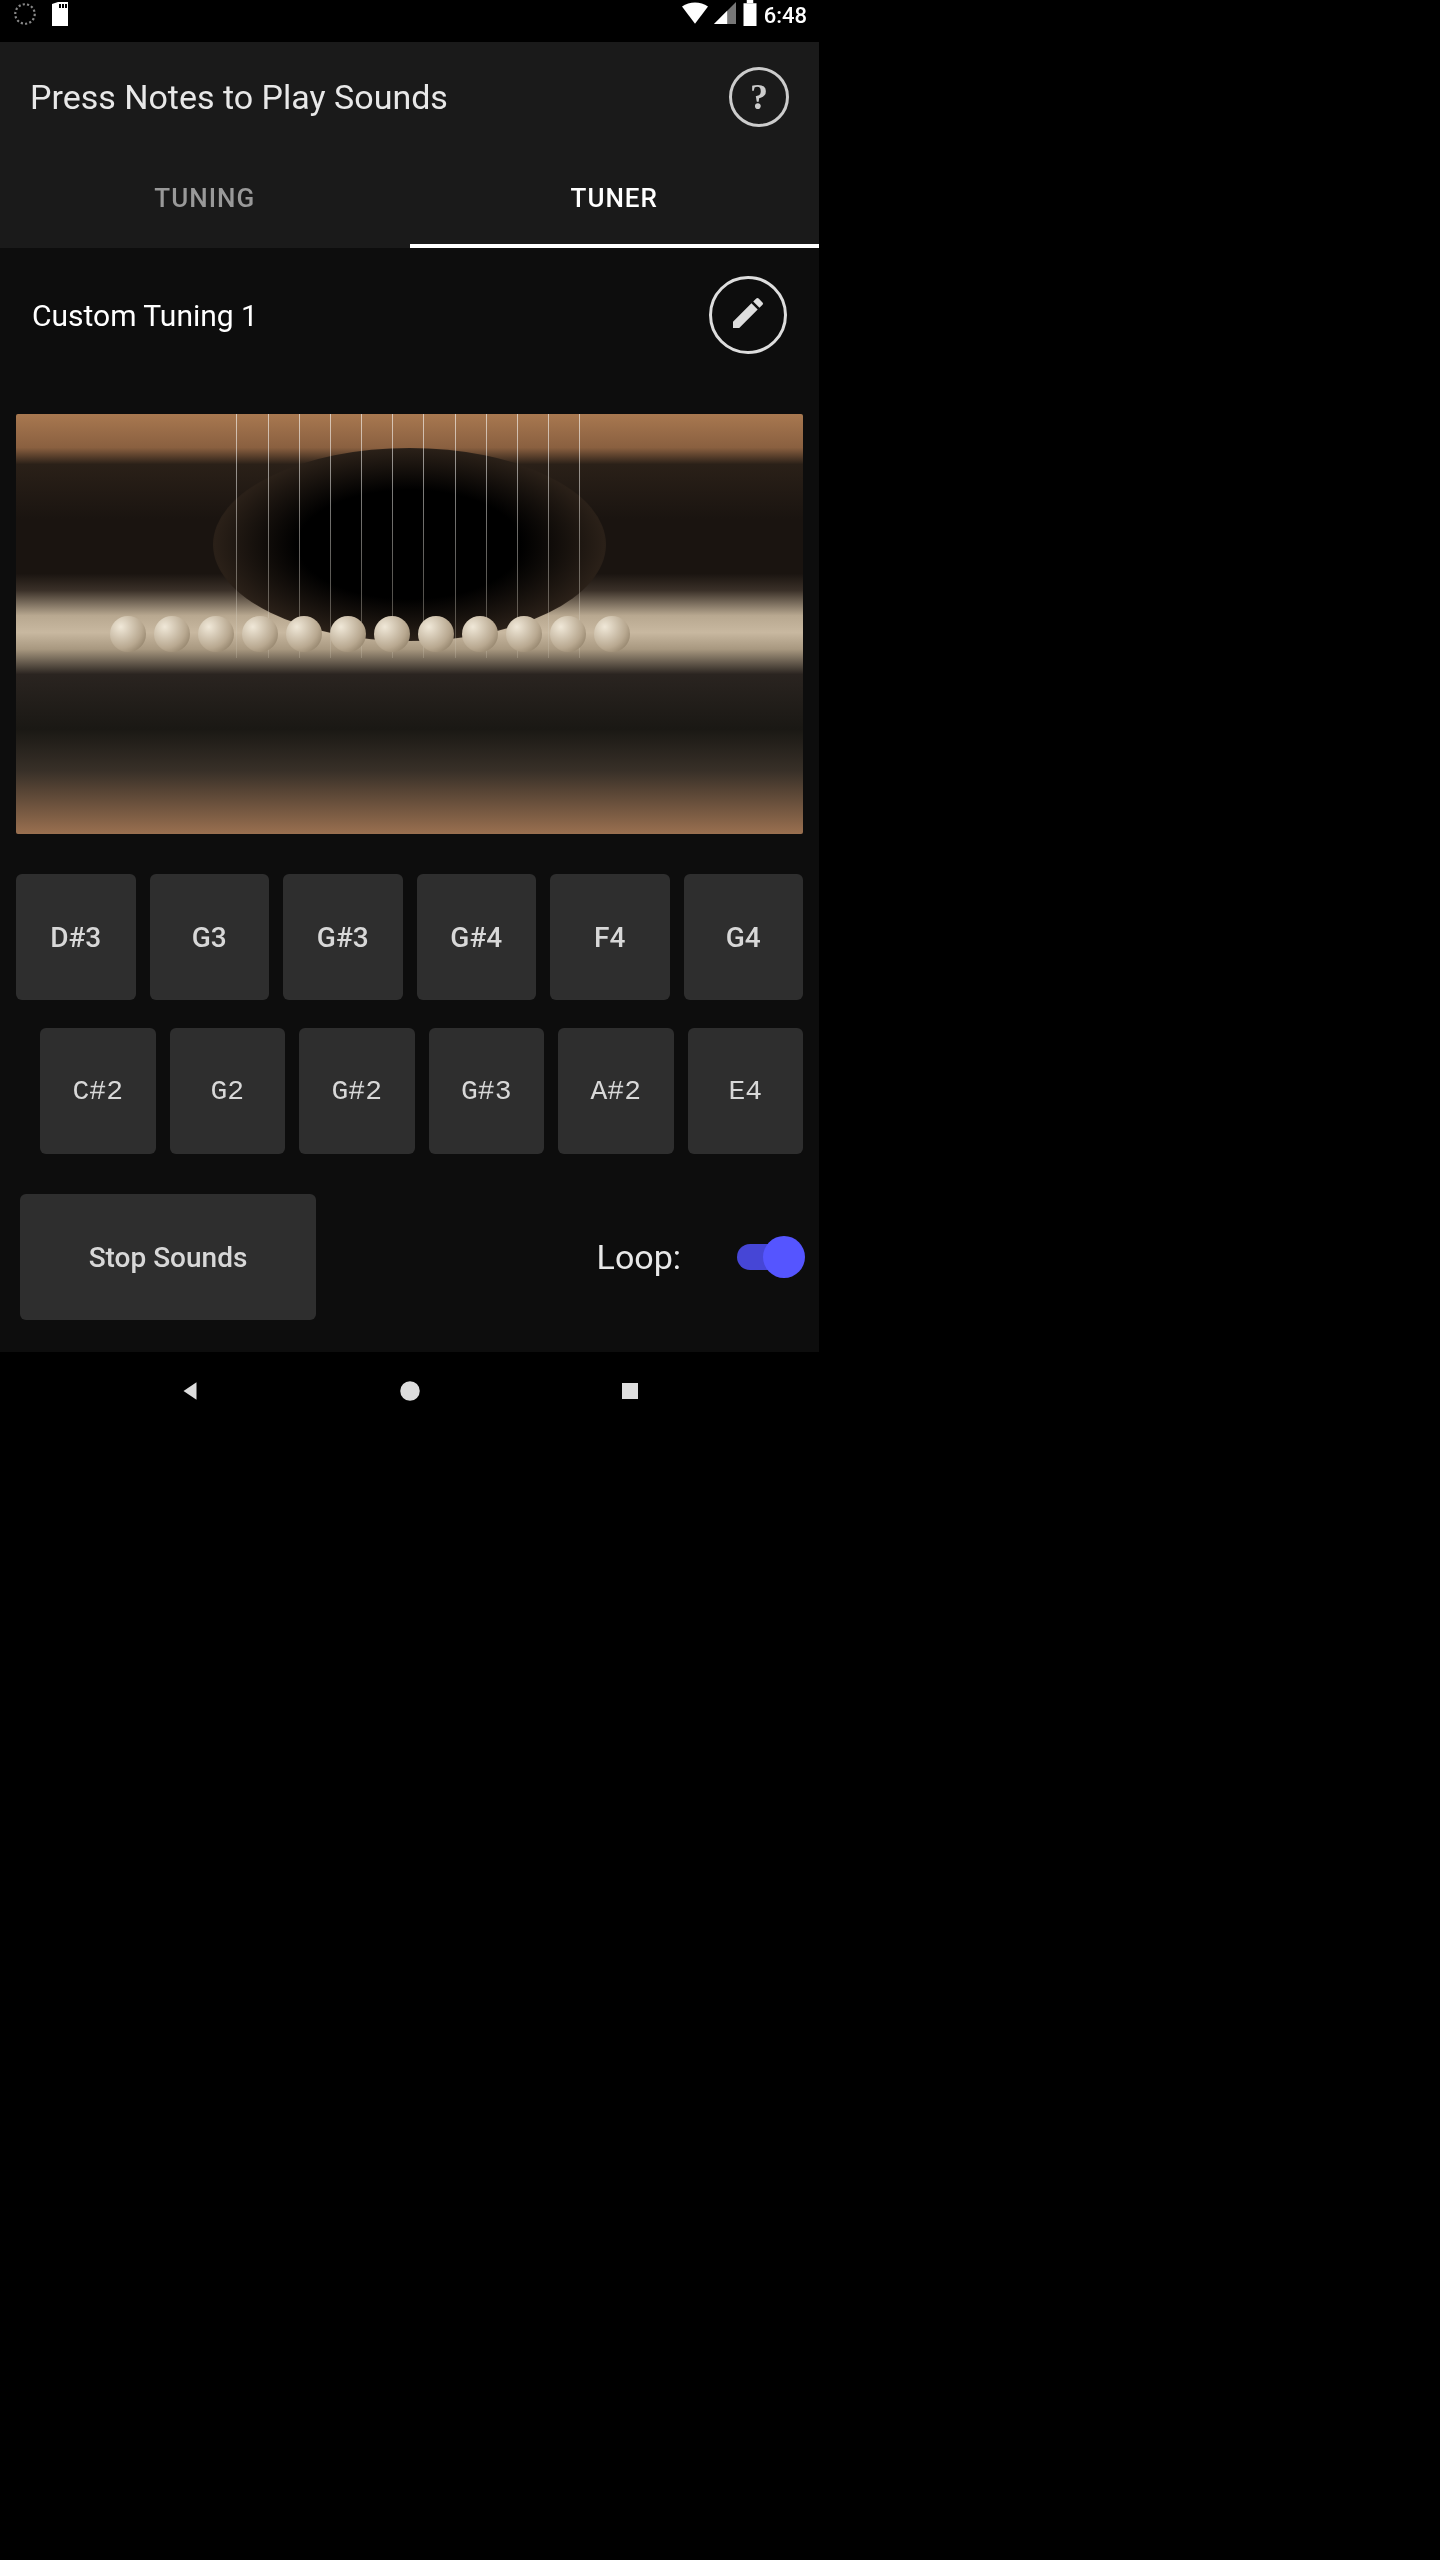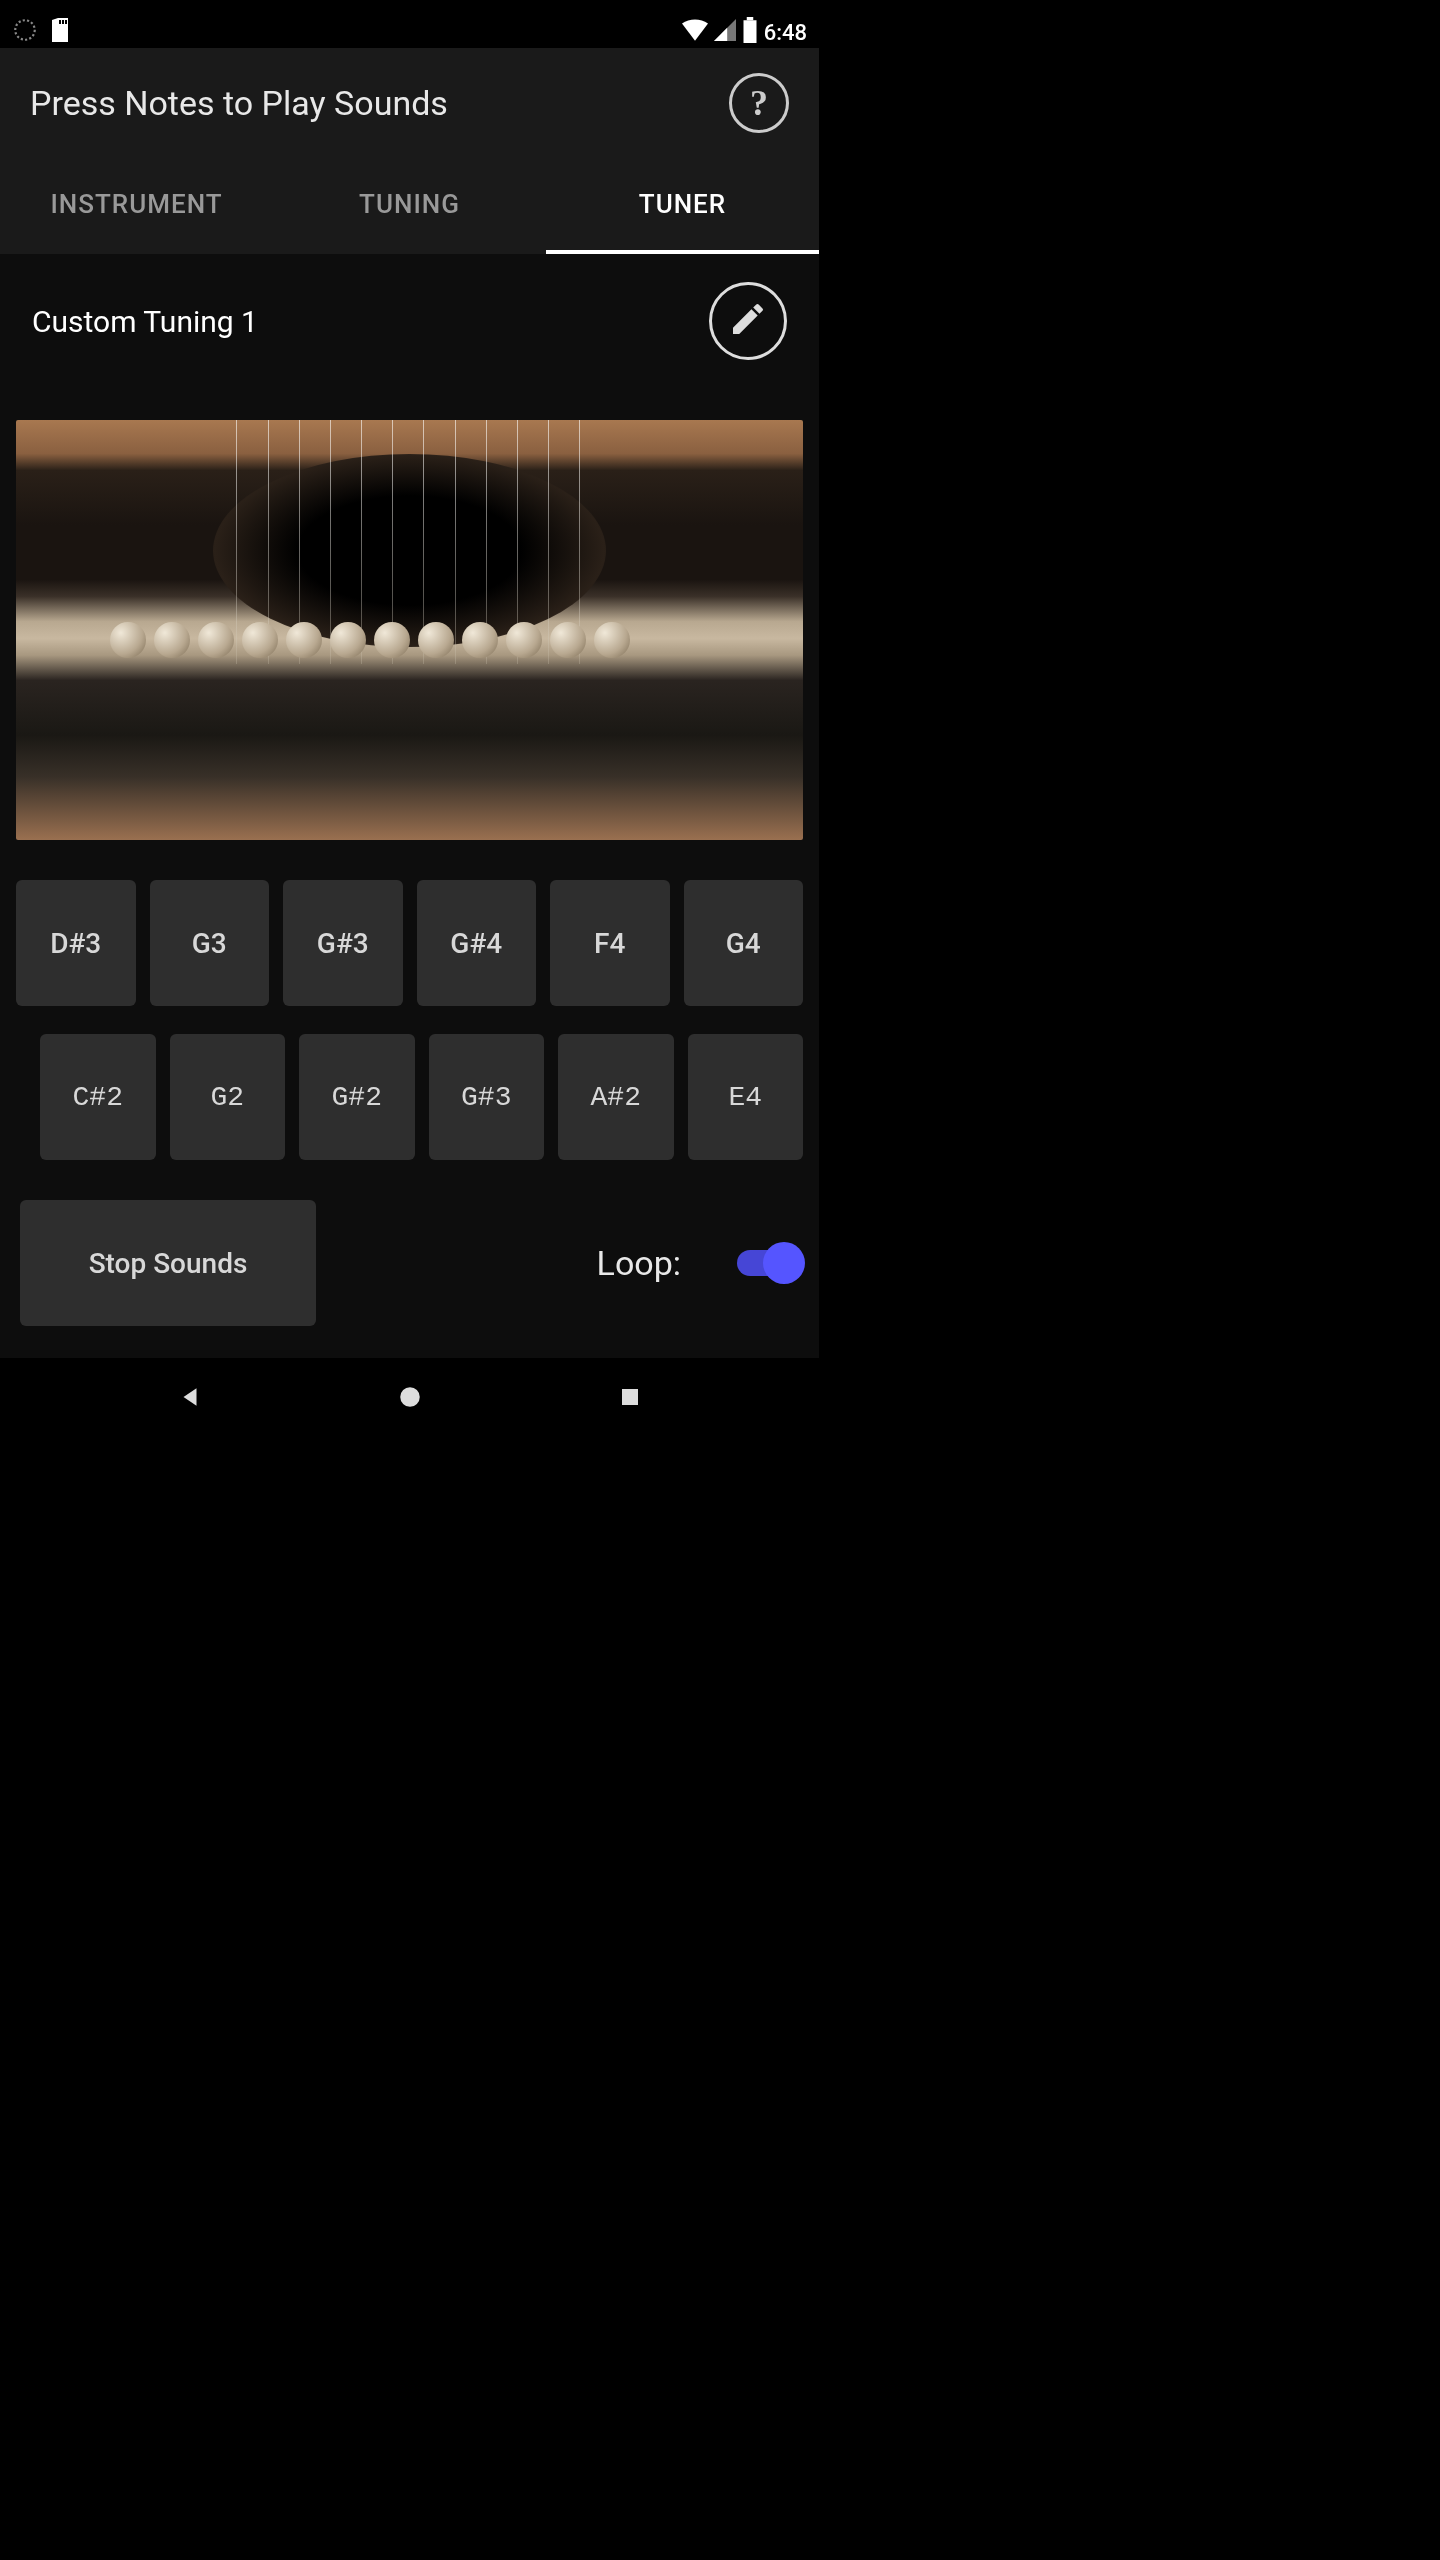--- a/index.html
+++ b/index.html
@@ -10,24 +10,24 @@
   body {
     width: 819px;
     height: 1440px;
     background: #000;
     font-family: Roboto, Arial, sans-serif;
     color: #fff;
     overflow: hidden;
     position: relative;
   }
   .status-bar {
-    height: 48px;
+    height: 42px;
     background: #000;
     display: flex;
-    align-items: flex-end;
+    align-items: flex-start;
     padding: 0 12px;
   }
   .status-left {
     display: flex;
     gap: 10px;
     align-items: center;
   }
   .status-right {
     margin-left: auto;
     display: flex;
@@ -295,21 +295,20 @@
 <div class="app-area">
 
   <div class="header">
     <span class="header-title">Press Notes to Play Sounds</span>
     <div class="help-btn">
       <span>?</span>
     </div>
   </div>
 
   <div class="tabs">
-    <div class="tab">INSTRUMENT</div>
     <div class="tab">TUNING</div>
     <div class="tab active">TUNER</div>
   </div>
 
   <div class="content">
 
     <div class="tuning-header">
       <span class="tuning-title">Custom Tuning 1</span>
       <div class="edit-btn">
         <span>

